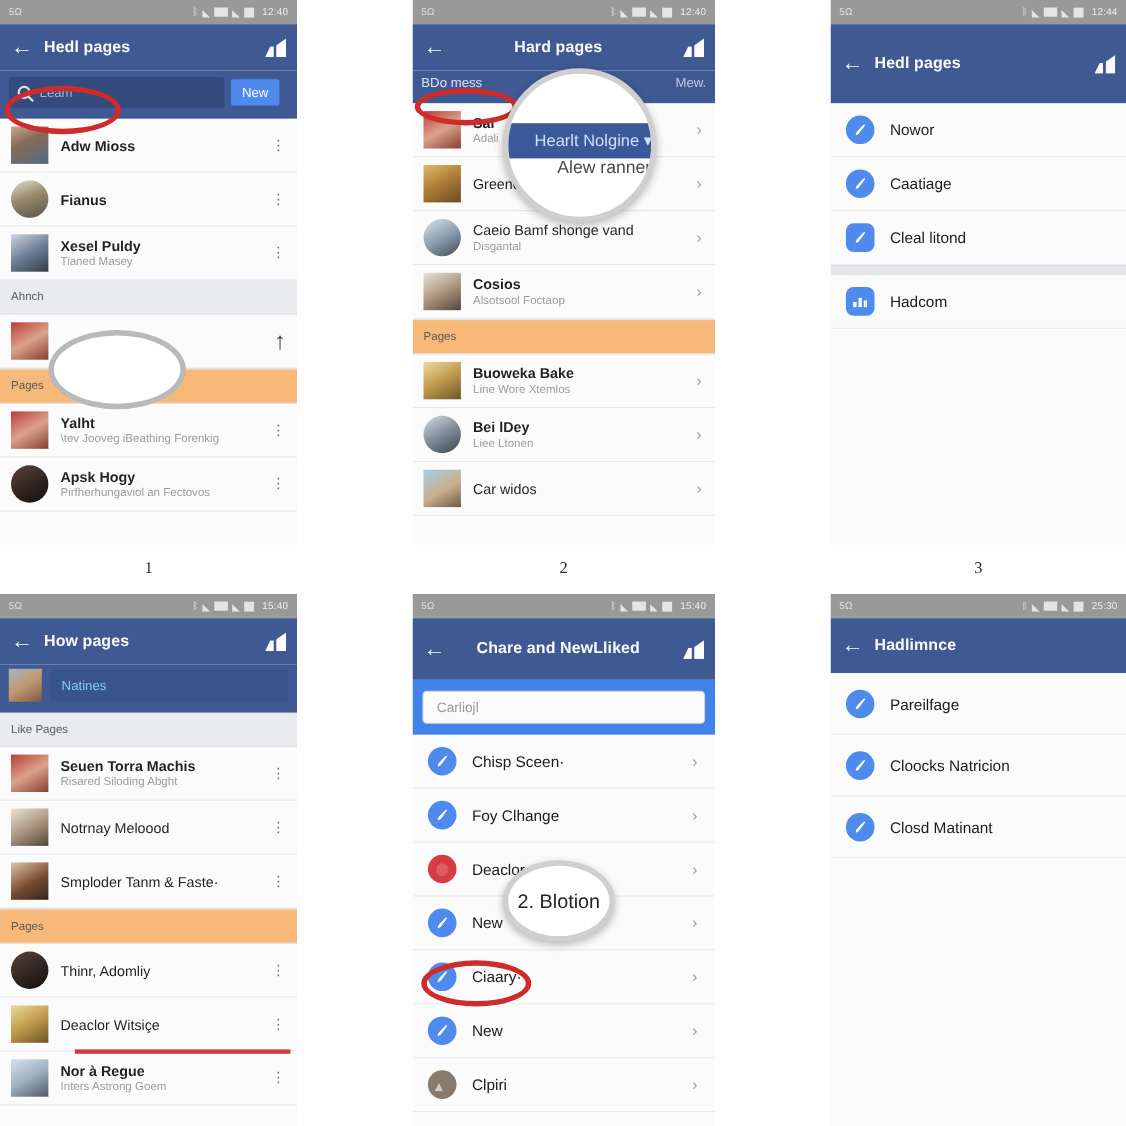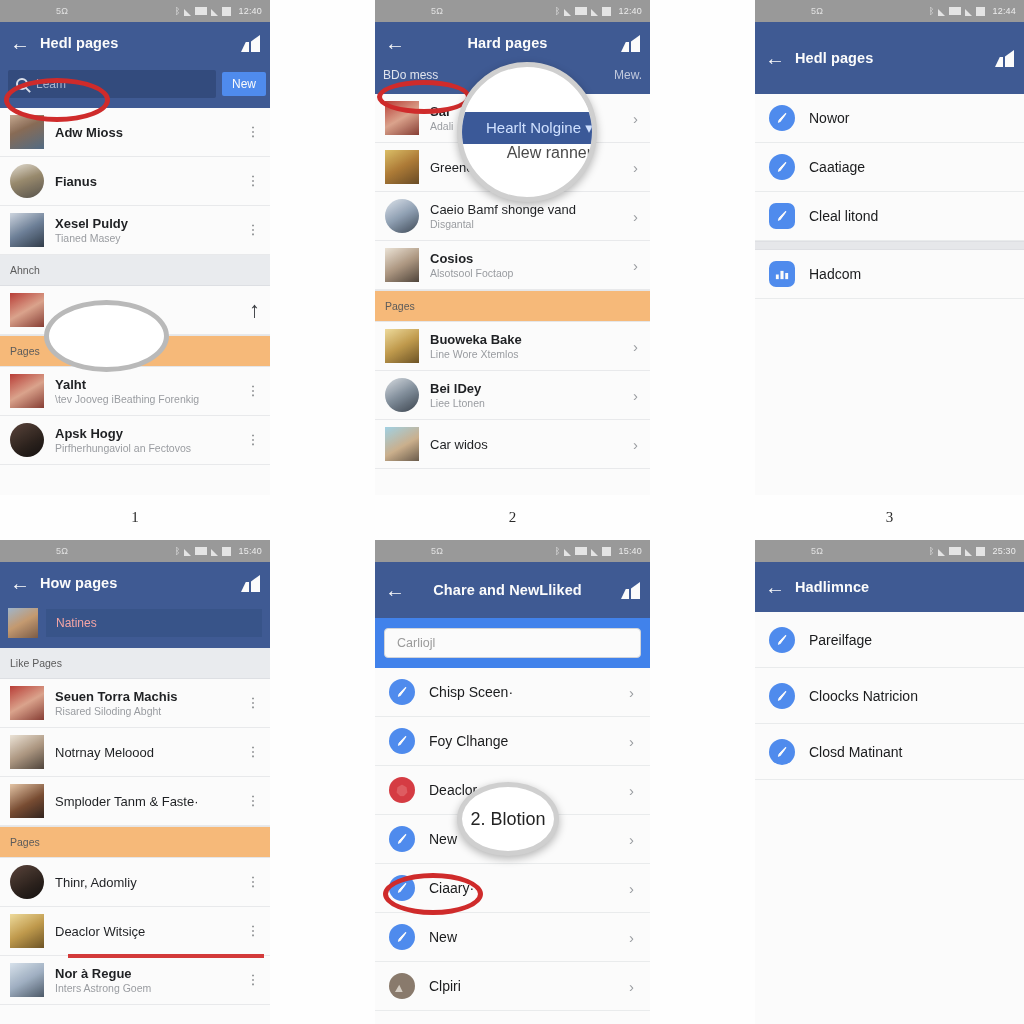--- a/index.html
+++ b/index.html
@@ -40,21 +40,21 @@
     filter: saturate(0.94) contrast(0.97);
   }
   .statusbar {
     height: 22px; flex: none;
     background: #9a9a9a;
     display: flex; align-items: center;
     padding: 0 8px;
     color: #f0f0f0;
     font-size: 9px; letter-spacing: .2px;
   }
-  .sb-left { flex: 1; opacity: .85; font-size: 9px; margin-left: 48px; }
+  .sb-left { flex: 1; opacity: .85; font-size: 9px; }
   .sb-icons { display: flex; align-items: center; gap: 4px; }
   .sb-ico { display: inline-block; opacity: .92; }
   .ico-bt { font-size: 9px; }
   .ico-sig {
     width: 0; height: 0;
     border-left: 7px solid #eee;
     border-top: 7px solid transparent;
     transform: translateY(1px);
   }
   .ico-tri {
@@ -103,21 +103,21 @@
     content: ""; position: absolute;
     left: 1px; bottom: 0;
     width: 8px; height: 10px;
     background: #fff;
     clip-path: polygon(60% 0, 100% 0, 100% 100%, 0 100%);
   }
 
   
   .hdr-search {
     background: #3b5998;
-    padding: 6px 4px 10px 8px;
+    padding: 6px 16px 10px 8px;
     display: flex; align-items: center; gap: 6px;
   }
   .search-field {
     flex: 1;
     background: #2f4a80;
     height: 28px;
     display: flex; align-items: center;
     padding: 0 8px; gap: 8px;
     border-radius: 2px;
   }
@@ -154,21 +154,21 @@
   }
   .hdr-avatar {
     width: 30px; height: 30px; flex: none;
     background: linear-gradient(150deg,#9fb7cf 0%,#c89a6c 48%,#7c5a44 100%);
   }
   .hdr-input {
     flex: 1; height: 28px;
     background: #34538d;
     display: flex; align-items: center;
     padding: 0 10px;
-    color: #fca5a5; font-size: 12px;
+    color: #7dd3fc; font-size: 12px;
   }
 
   
   .light-search-wrap {
     background: #3b82f6;
     padding: 10px 9px;
     flex: none;
   }
   .light-search {
     background: #fff;

